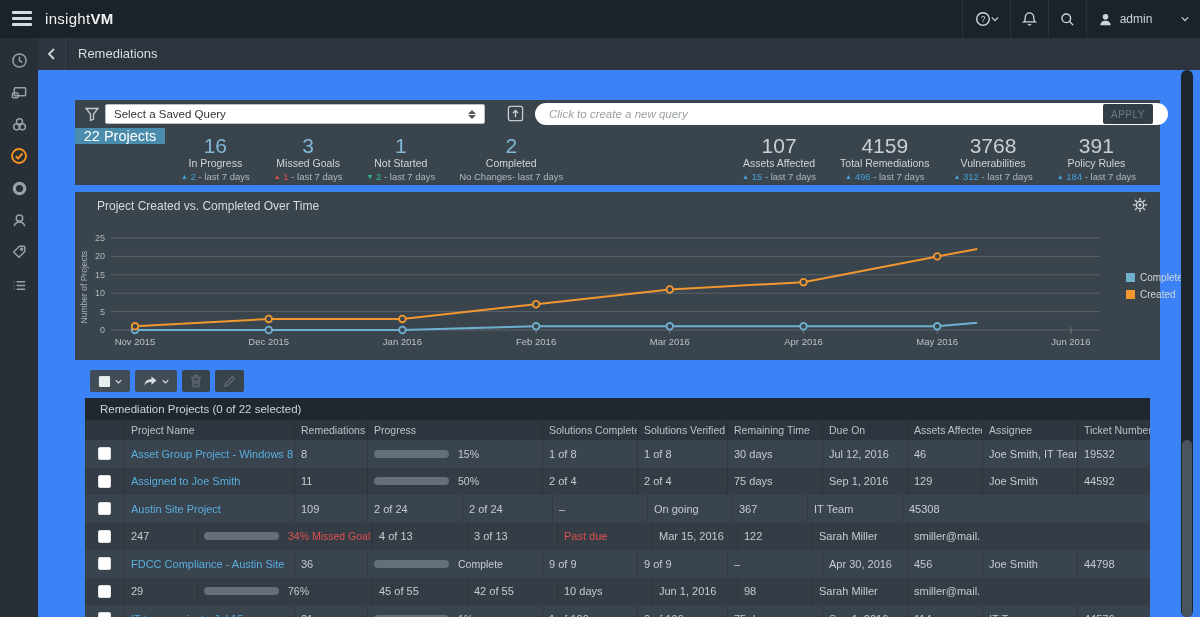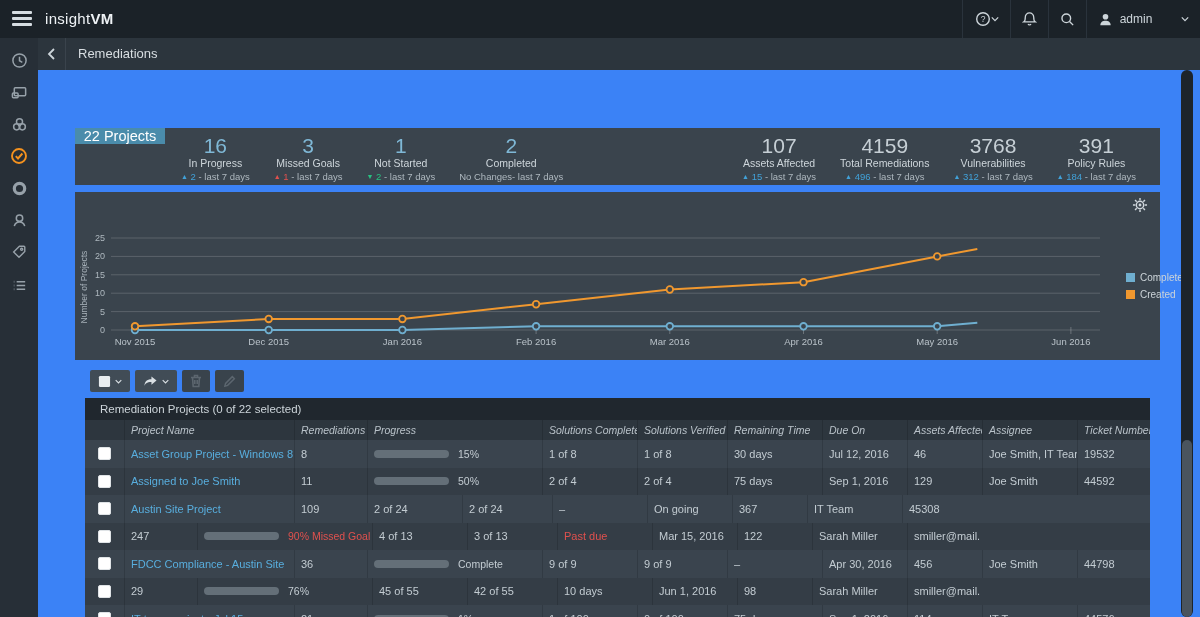--- a/index.html
+++ b/index.html
@@ -71,21 +71,21 @@
   .tool-btn { height:22px; background:#414c56; border:none; border-radius:2px; display:flex; align-items:center; justify-content:center; gap:4px; padding:0 8px; cursor:pointer; }
   .tool-btn.disabled { background:#39434c; cursor:default; }
   .tool-btn svg { stroke:#d9dfe3; fill:none; stroke-width:1.6; }
   .tool-btn.disabled svg { stroke:#5c666f; }
   .tool-btn .dchev { width:7px; height:7px; }
   
   #tablewrap { position:absolute; left:85px; top:398px; width:1065px; height:219px; overflow:hidden; }
   #table-titlebar { height:22px; background:#20272e; display:flex; align-items:center; padding-left:15px; font-size:11.5px; color:#ccd4d9; }
   .t-row { display:flex; align-items:center; }
   #table-head { height:20px; background:#2d363e; }
-  #table-head .cell { font-size:10.5px; color:#b9c2c9;font-style:italic; }
+  #table-head .cell { font-size:10.5px; color:#b9c2c9; }
   .body-row { height:27.5px; cursor:pointer; }
   .body-row.odd { background:#3a444e; }
   .body-row.even { background:#343d46; }
   .cell { padding:0 6px; font-size:11px; color:#c3ccd2; white-space:nowrap; overflow:hidden; height:100%; display:flex; align-items:center; border-right:1px solid rgba(0,0,0,0.14); }
   .c0 { width:40px; justify-content:center; }
   .c1 { width:170px; } .c2 { width:73px; } .c3 { width:175px; }
   .c4 { width:95px; } .c5 { width:90px; } .c6 { width:95px; }
   .c7 { width:85px; } .c8 { width:75px; } .c9 { width:95px; }
   .c10 { width:72px; border-right:none; }
   .cbx { width:13px; height:13px; background:#fff; border-radius:2px; border:1px solid #dfe3e6; cursor:pointer; }
@@ -200,20 +200,38 @@
         </svg>
     </div>
     <div class="side-item" style="top:233px">
       <svg width="17" height="17" viewBox="0 0 18 18">
           <path d="M6 5h9M6 9h9M6 13h9"></path>
           <path d="M3 5h.5M3 9h.5M3 13h.5" stroke-width="2.2"></path>
         </svg>
     </div>
   </div>
 
+  <div class="panel" id="querybar">
+    <svg id="funnel" width="14" height="14" viewBox="0 0 14 14">
+        <path d="M1 1.5h12L8.5 7v5l-3 1.5V7z" fill="none" stroke="#c3ccd2" stroke-width="1.3"></path>
+      </svg>
+    <div id="saved-query">
+      <span>Select a Saved Query</span>
+      <span class="spin">
+          <i class="up"></i>
+          <i class="dn"></i>
+        </span>
+    </div>
+    <svg id="save-query-btn" width="17" height="17" viewBox="0 0 18 18">
+        <rect x="1.5" y="1.5" width="15" height="15" rx="2" fill="none" stroke="#c3ccd2" stroke-width="1.4"></rect>
+        <path d="M9 13V6M6.3 8.5L9 5.8l2.7 2.7" fill="none" stroke="#c3ccd2" stroke-width="1.4"></path>
+      </svg>
+    <input id="new-query" type="text" placeholder="Click to create a new query" style="">
+    <button id="apply-btn">APPLY</button>
+  </div>
 
   <div class="panel" id="statsbar">
     <div id="projects-box" style="background: rgb(74, 140, 171);">22 Projects</div>
     <div id="left-stats">
         <div class="stat">
           <div class="stat-num blue">16</div>
           <div class="stat-label">In Progress</div>
           <div class="stat-delta"><span class="arr" style="color:#41a1d8">▲</span> <span style="color:#41a1d8">2</span> <span>- last 7 days</span></div>
         </div>
         <div class="stat">
@@ -251,20 +269,21 @@
         </div>
         <div class="stat">
           <div class="stat-num gray">391</div>
           <div class="stat-label">Policy Rules</div>
           <div class="stat-delta"><span class="arr" style="color:#41a1d8">▲</span> <span style="color:#41a1d8">184</span> <span>- last 7 days</span></div>
         </div>
       </div>
   </div>
 
   <div class="panel" id="chartpanel">
+    <div id="chart-title">Project Created vs. Completed Over Time</div>
     <svg id="gear-btn" width="16" height="16" viewBox="0 0 20 20">
         <g stroke="#cfd6dc" stroke-width="1.8" fill="none">
           <circle cx="10" cy="10" r="4.6"></circle>
           <path d="M10 1.2v3M10 15.8v3M1.2 10h3M15.8 10h3M3.8 3.8l2.1 2.1M14.1 14.1l2.1 2.1M16.2 3.8l-2.1 2.1M5.9 14.1l-2.1 2.1"></path>
         </g>
         <circle cx="10" cy="10" r="1.8" fill="#cfd6dc"></circle>
       </svg>
     <svg id="chart-svg" width="1035" height="122">
         <line x1="36" y1="98" x2="1025" y2="98" stroke="rgba(255,255,255,0.17)" stroke-width="1"></line>
         <text x="30" y="101" font-size="9" fill="#aeb8bf" text-anchor="end">0</text>
@@ -425,21 +444,21 @@
           <div class="cell c9">IT Team</div>
           <div class="cell c10">45308</div>
         </div>
         <div class="t-row body-row even">
           <div class="cell c0">
             <span class="cbx"></span>
           </div>
           <div class="cell c2">247</div>
           <div class="cell c3">
             <span class="pbar"><span class="pfill missed" style="width:34%"></span></span>
-            <span class="plabel missed">90% Missed Goal</span>
+            <span class="plabel missed">34% Missed Goal</span>
           </div>
           <div class="cell c4">4 of 13</div>
           <div class="cell c5">3 of 13</div>
           <div class="cell c6 alert">Past  due</div>
           <div class="cell c7">Mar 15, 2016</div>
           <div class="cell c8">122</div>
           <div class="cell c9">Sarah Miller</div>
           <div class="cell c10">smiller@mail.com</div>
         </div>
         <div class="t-row body-row odd">

